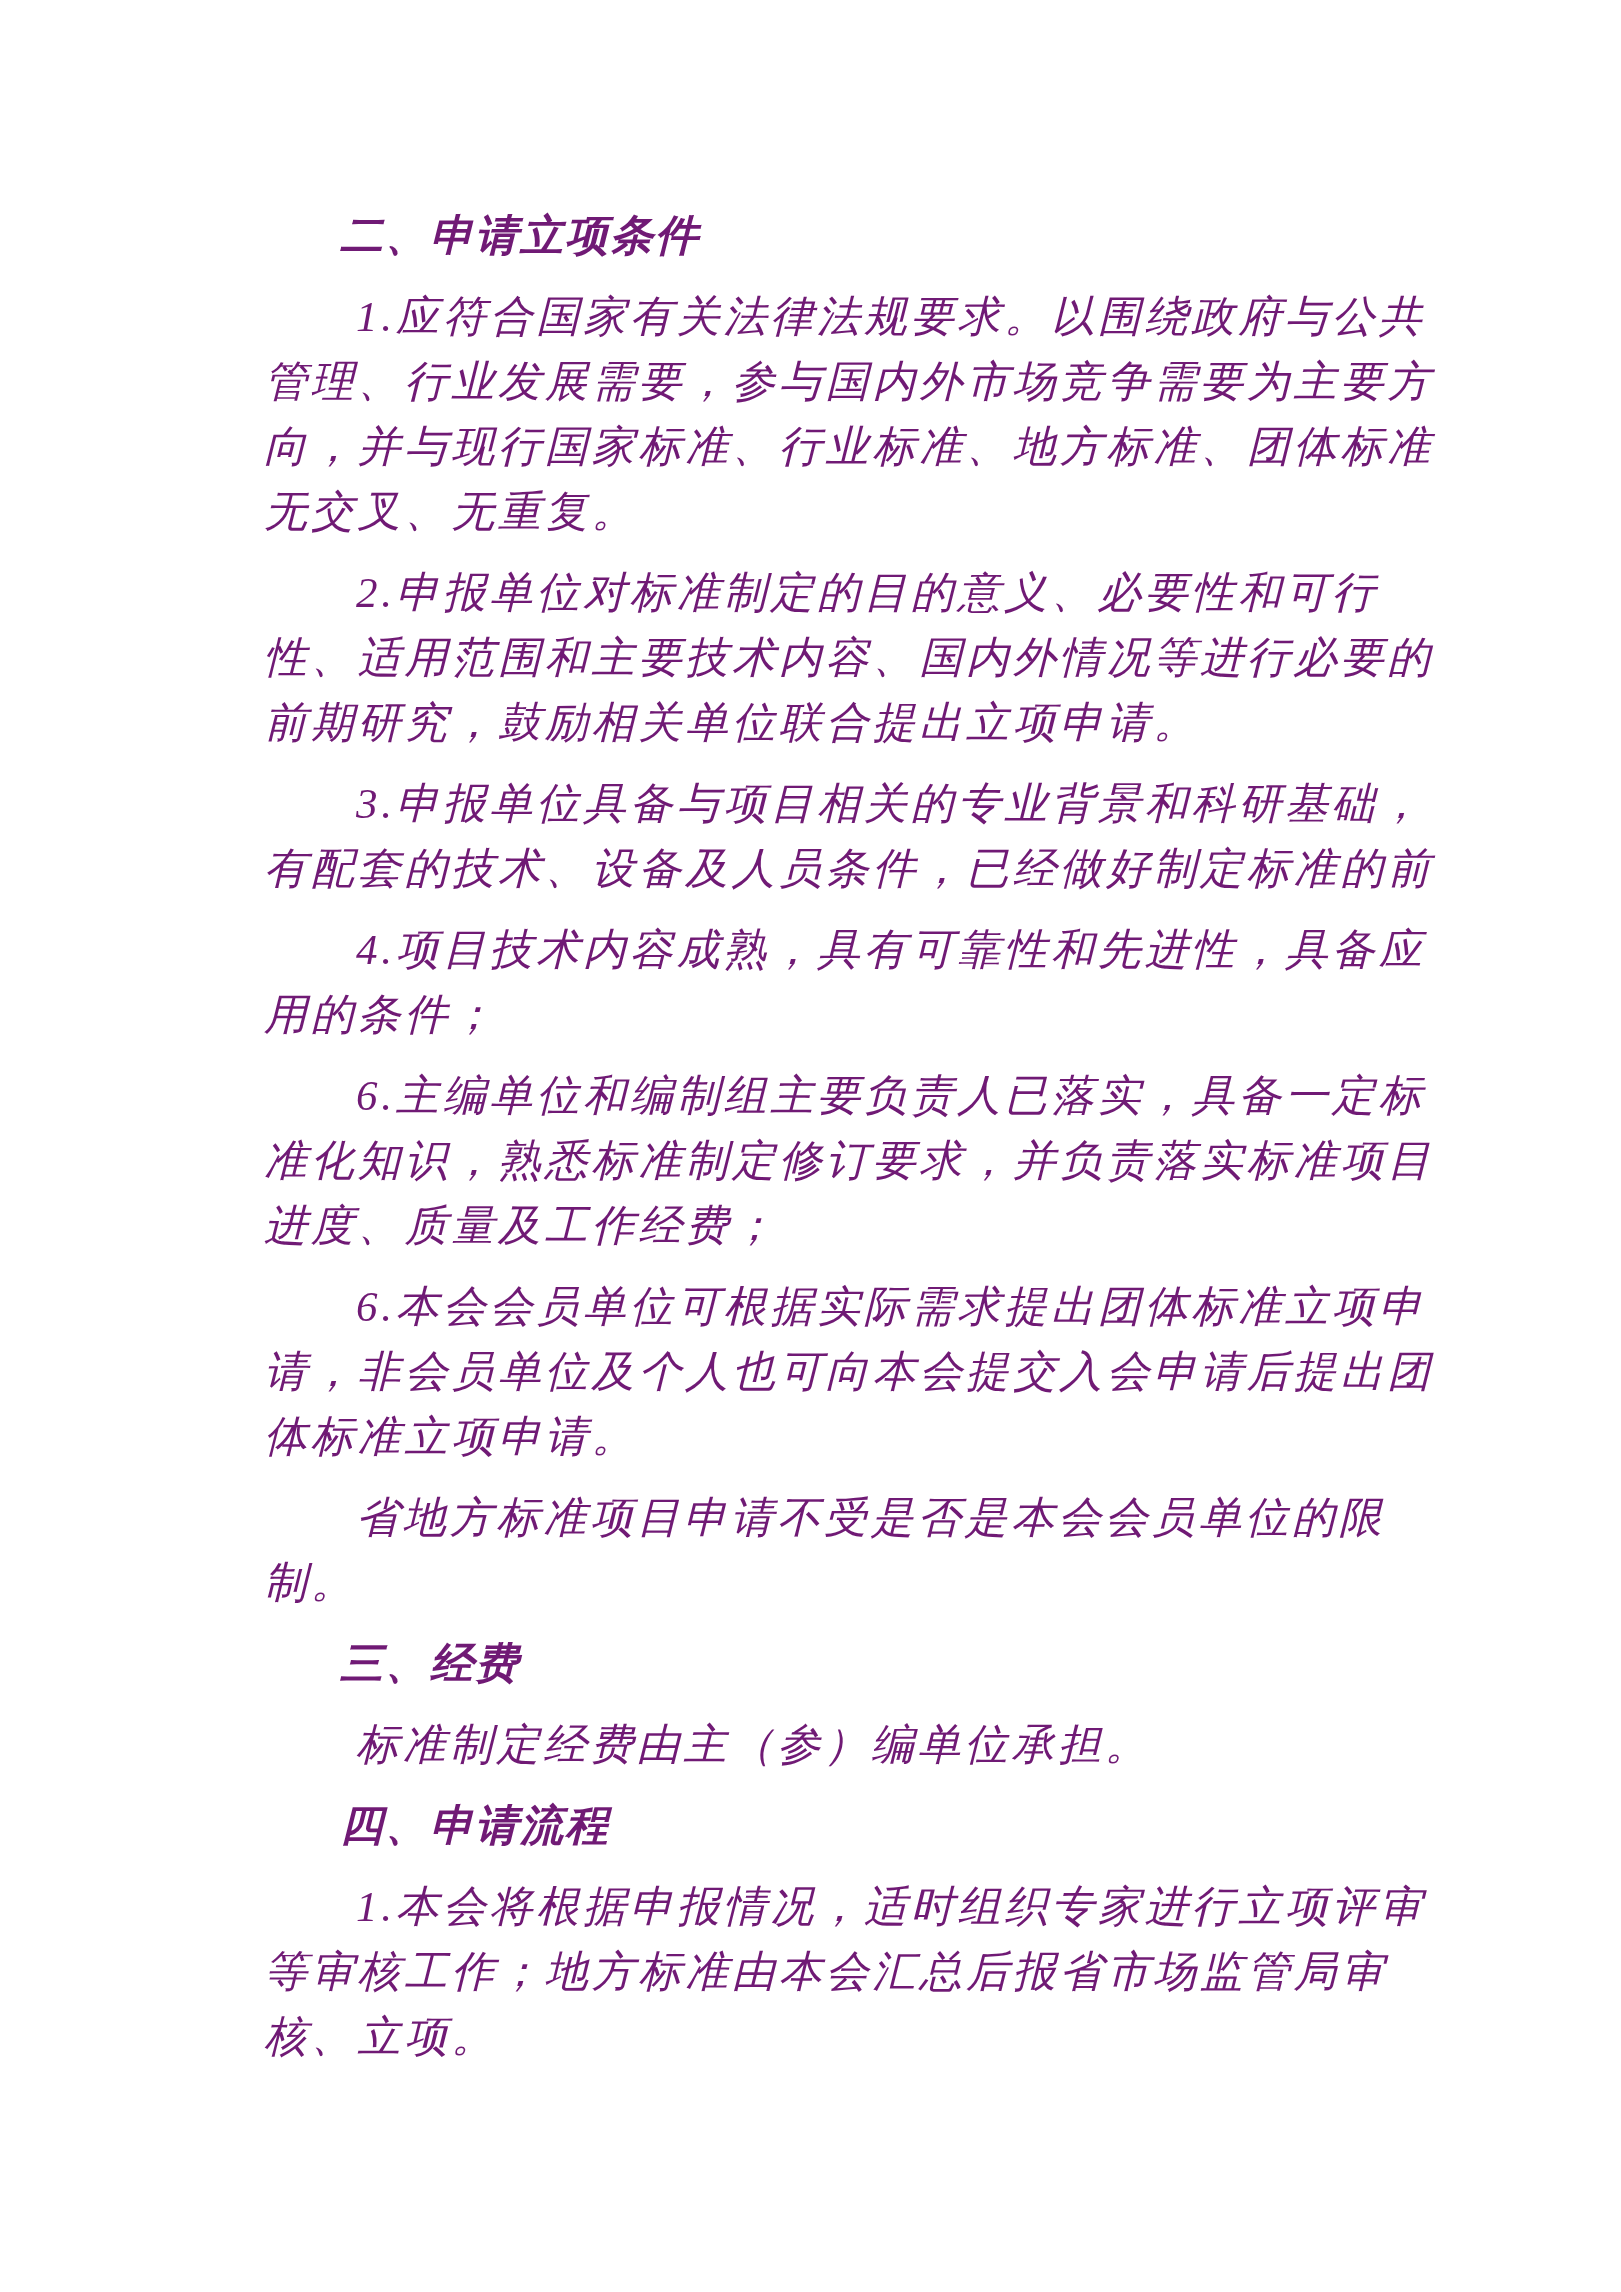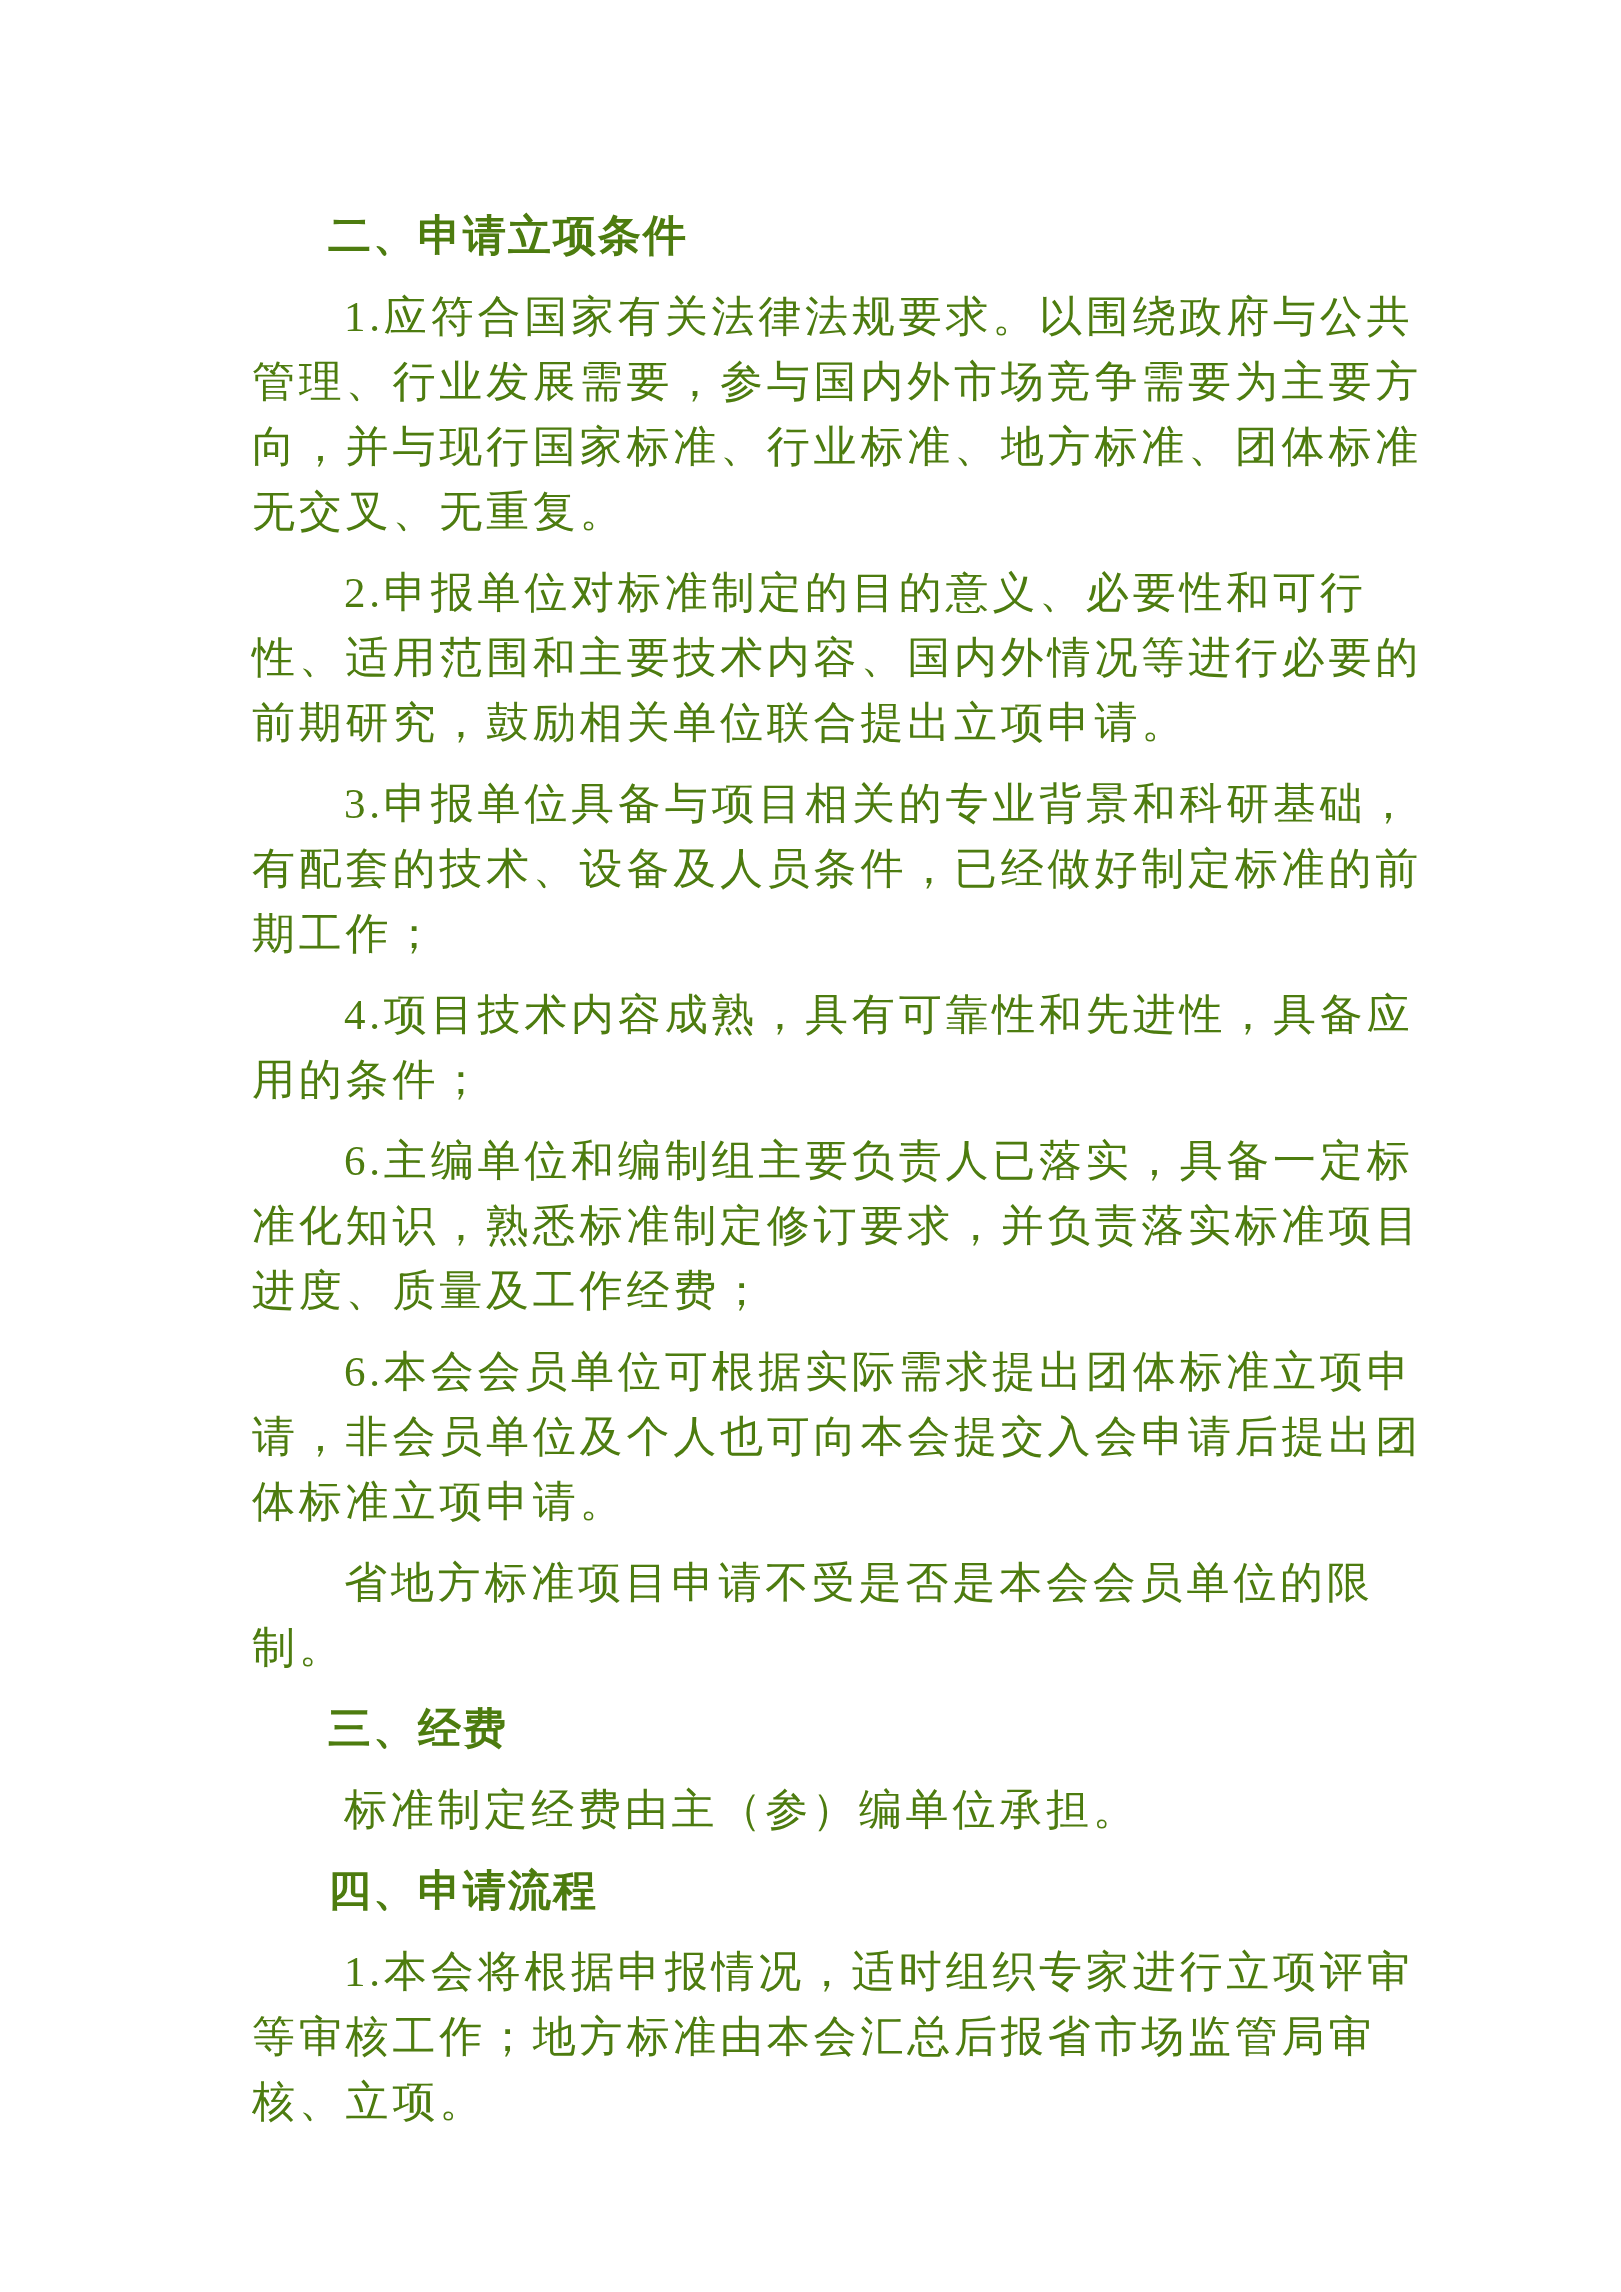--- a/index.html
+++ b/index.html
@@ -1,20 +1,21 @@
 <!DOCTYPE html>
 <html><head>
 <meta charset="utf-8">
 <style>
   html, body { margin: 0; padding: 0; background: #ffffff; }
   body { width: 1621px; height: 2293px; position: relative; overflow: hidden; }
   .page {
-    position: absolute; left: 236px; top: 203px; width: 1137px;
+    position: absolute; left: 248px; top: 203px; width: 1137px;
     font-family: "Liberation Serif", "DejaVu Serif", serif;
-    color: #4d7c0f;
+    color: #701a75;
+    font-style: italic;
   }
   .line {
     height: 65px; line-height: 65px;
     font-size: 43px; letter-spacing: 3.8px;
     white-space: nowrap;
   }
   .indent { padding-left: 92px; }
   .heading {
     font-family: "DejaVu Sans", "Liberation Sans", sans-serif;
     font-weight: bold; letter-spacing: 2px;
@@ -37,21 +38,20 @@
 
   <div class="para-block">
     <div class="line indent">2.申报单位对标准制定的目的意义、必要性和可行</div>
     <div class="line">性、适用范围和主要技术内容、国内外情况等进行必要的</div>
     <div class="line">前期研究，鼓励相关单位联合提出立项申请。</div>
   </div>
 
   <div class="para-block">
     <div class="line indent">3.申报单位具备与项目相关的专业背景和科研基础，</div>
     <div class="line">有配套的技术、设备及人员条件，已经做好制定标准的前</div>
-    <div class="line">期工作；</div>
   </div>
 
   <div class="para-block">
     <div class="line indent">4.项目技术内容成熟，具有可靠性和先进性，具备应</div>
     <div class="line">用的条件；</div>
   </div>
 
   <div class="para-block">
     <div class="line indent">6.主编单位和编制组主要负责人已落实，具备一定标</div>
     <div class="line">准化知识，熟悉标准制定修订要求，并负责落实标准项目</div>

